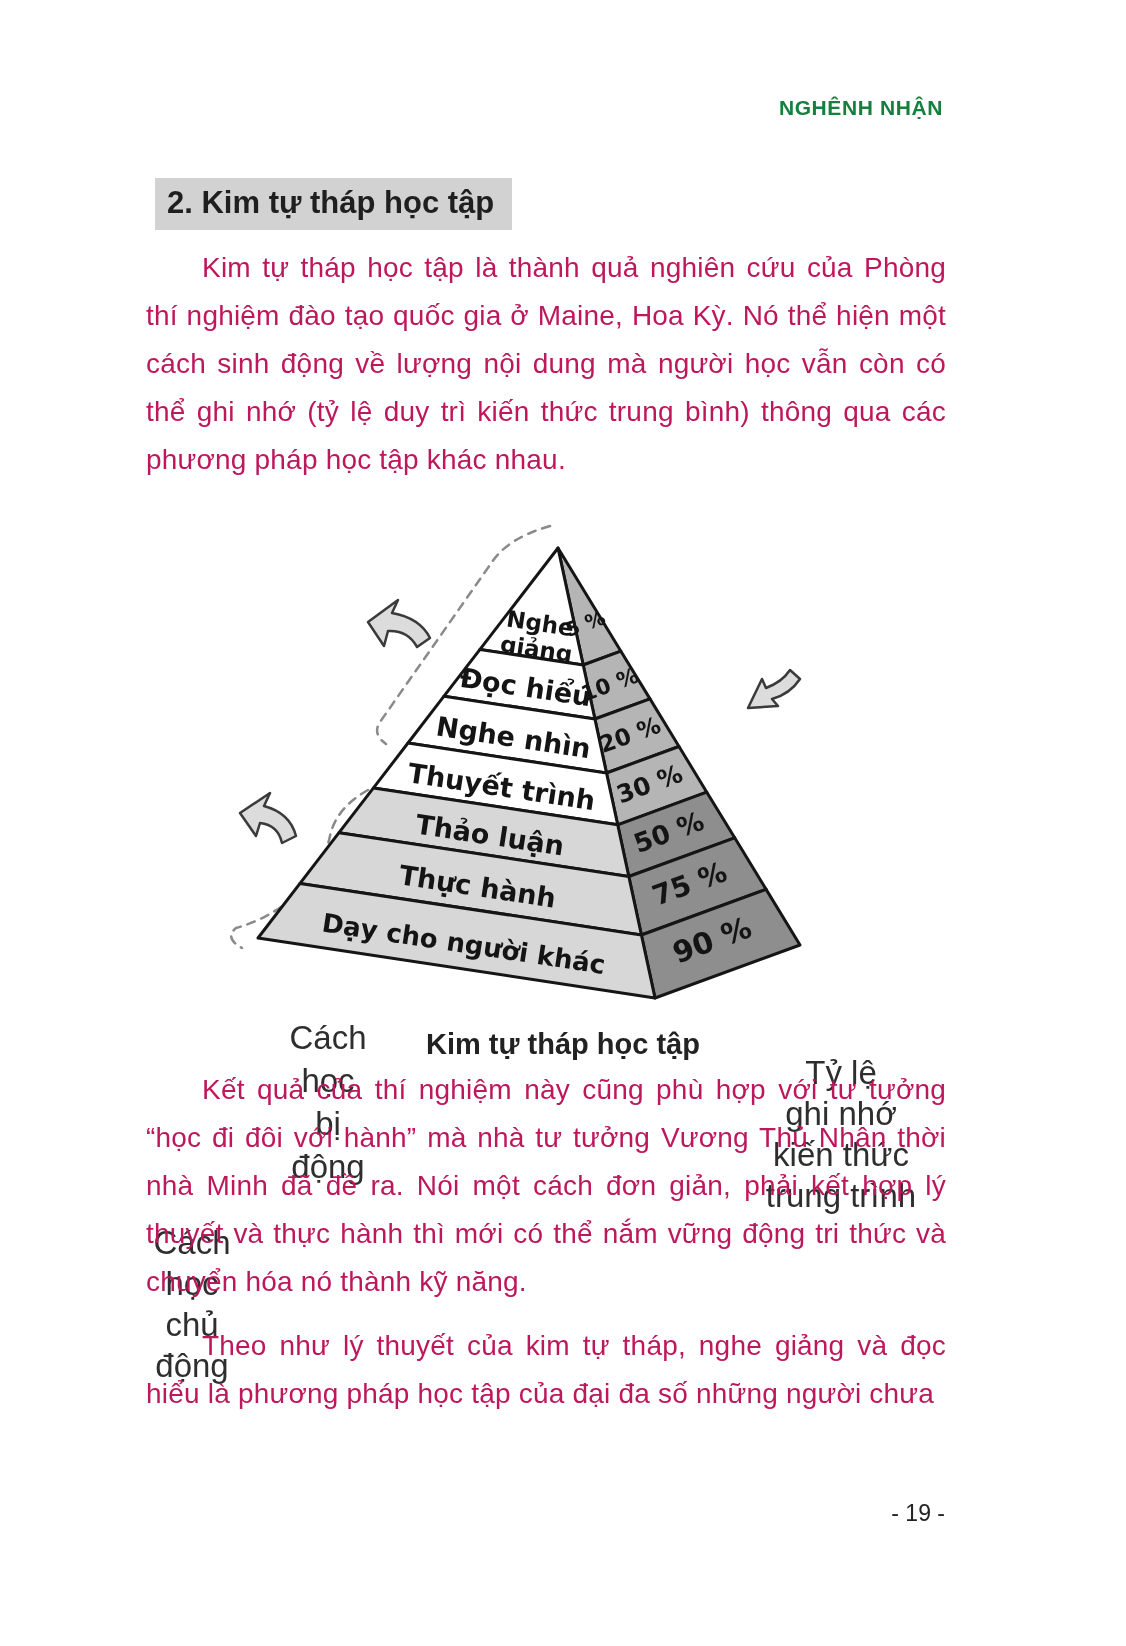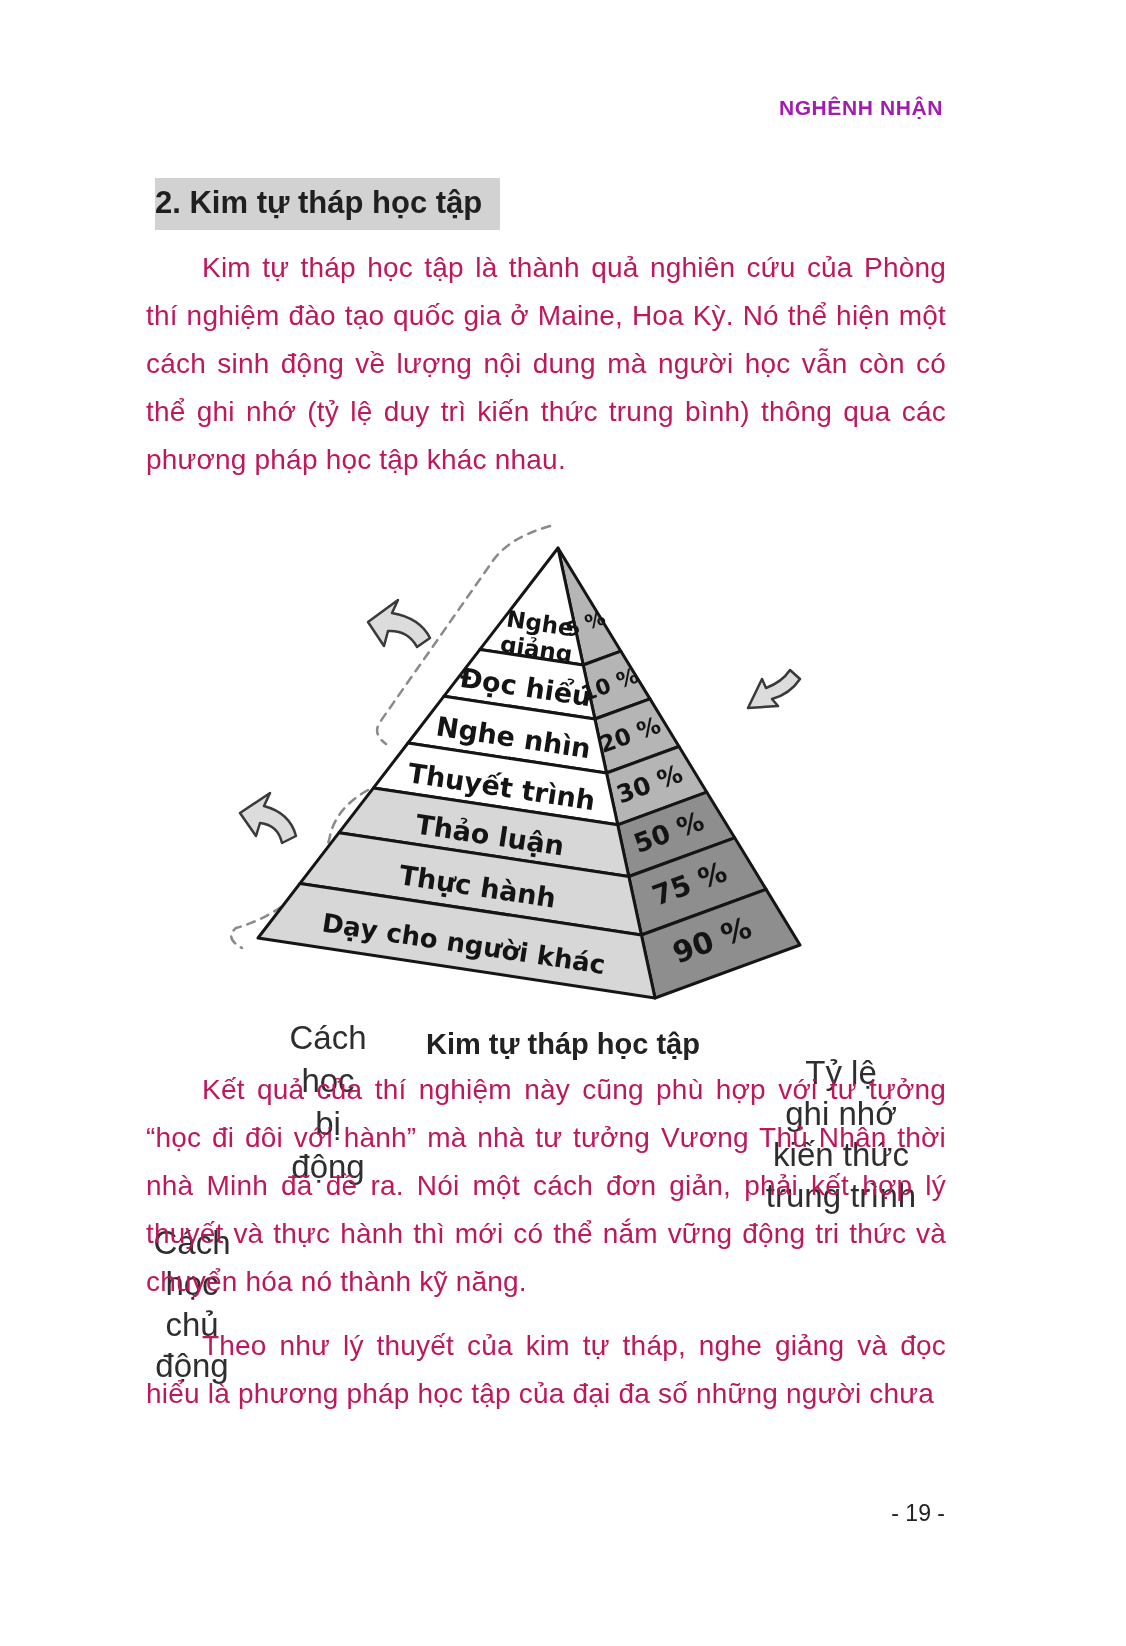--- a/index.html
+++ b/index.html
@@ -12,32 +12,32 @@
     color:#2f2f2f;
     overflow:hidden;
   }
   .running-head{
     position:absolute;
     top:96px;
     right:183px;
     font-size:21px;
     font-weight:700;
     letter-spacing:0.6px;
-    color:#a21caf;
+    color:#15803d;
   }
   .section-title{
     position:absolute;
     left:155px;
     top:178px;
     display:inline-block;
     background:#d2d2d2;
     color:#1f1f1f;
     font-size:31px;
     font-weight:700;
-    padding:7px 18px 9px 0;
+    padding:7px 18px 9px 12px;
   }
   .body-text{
     position:absolute;
     left:146px;
     width:800px;
     margin:0;
     text-align:justify;
     text-indent:56px;
     font-size:28px;
     line-height:48px;

